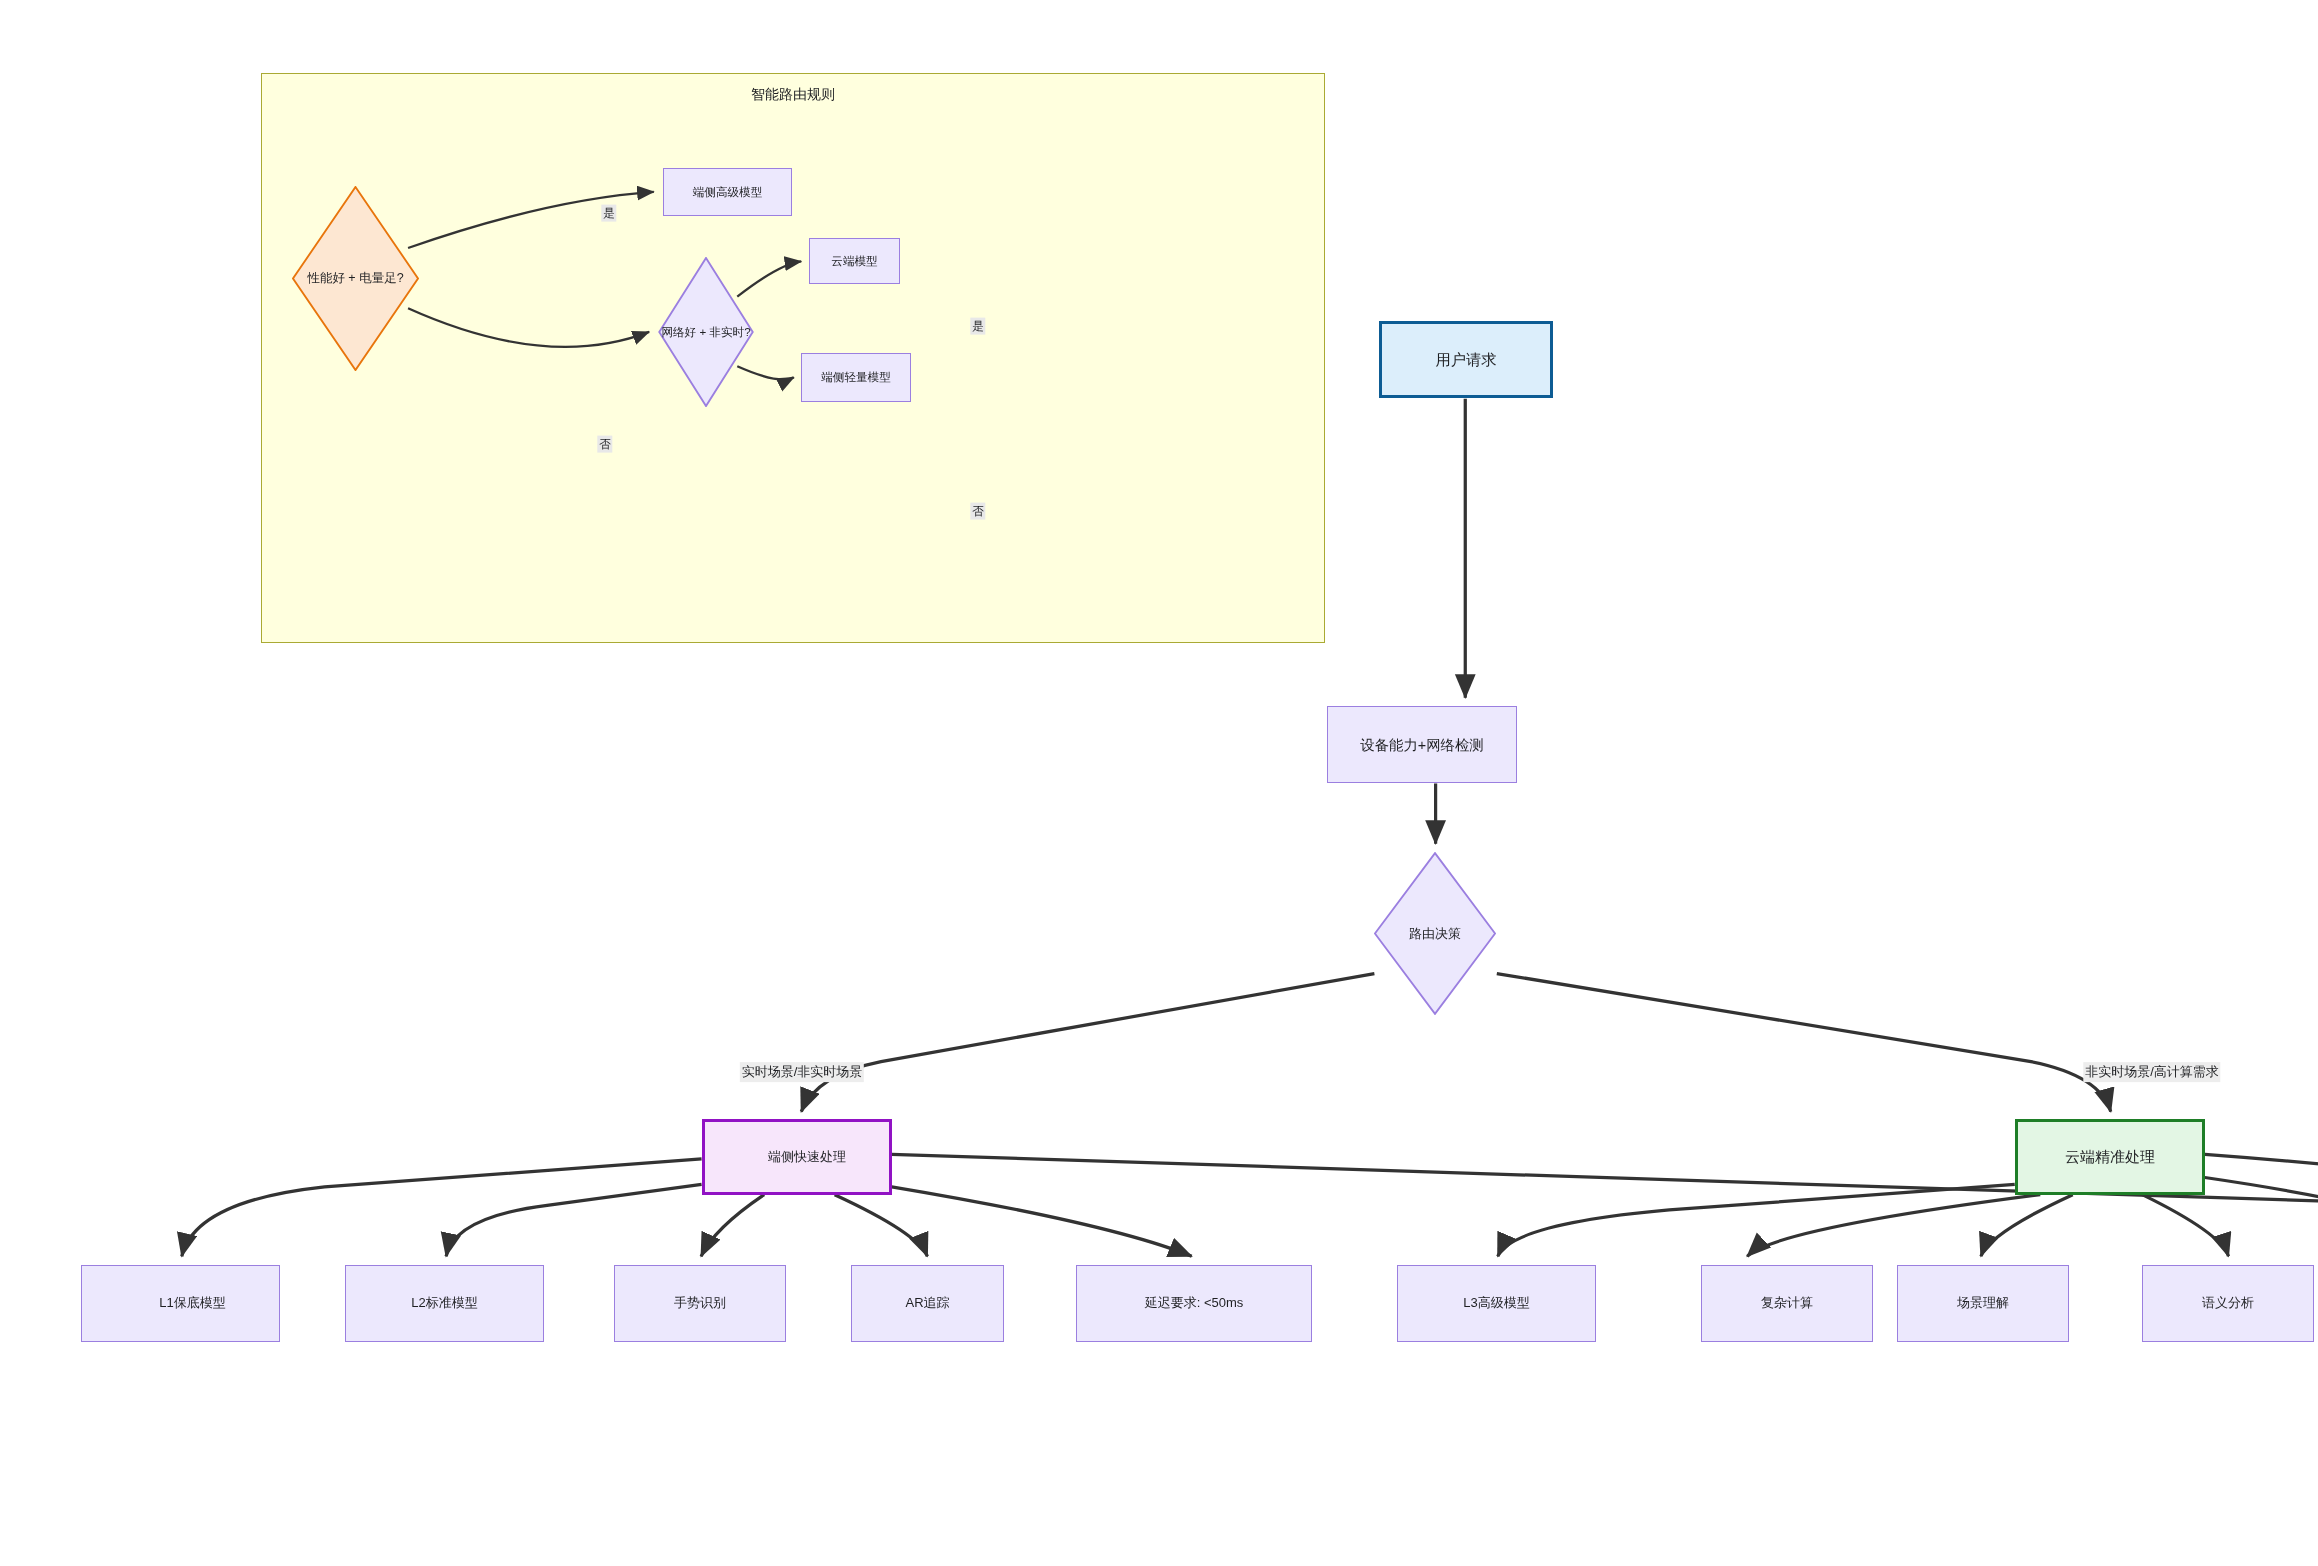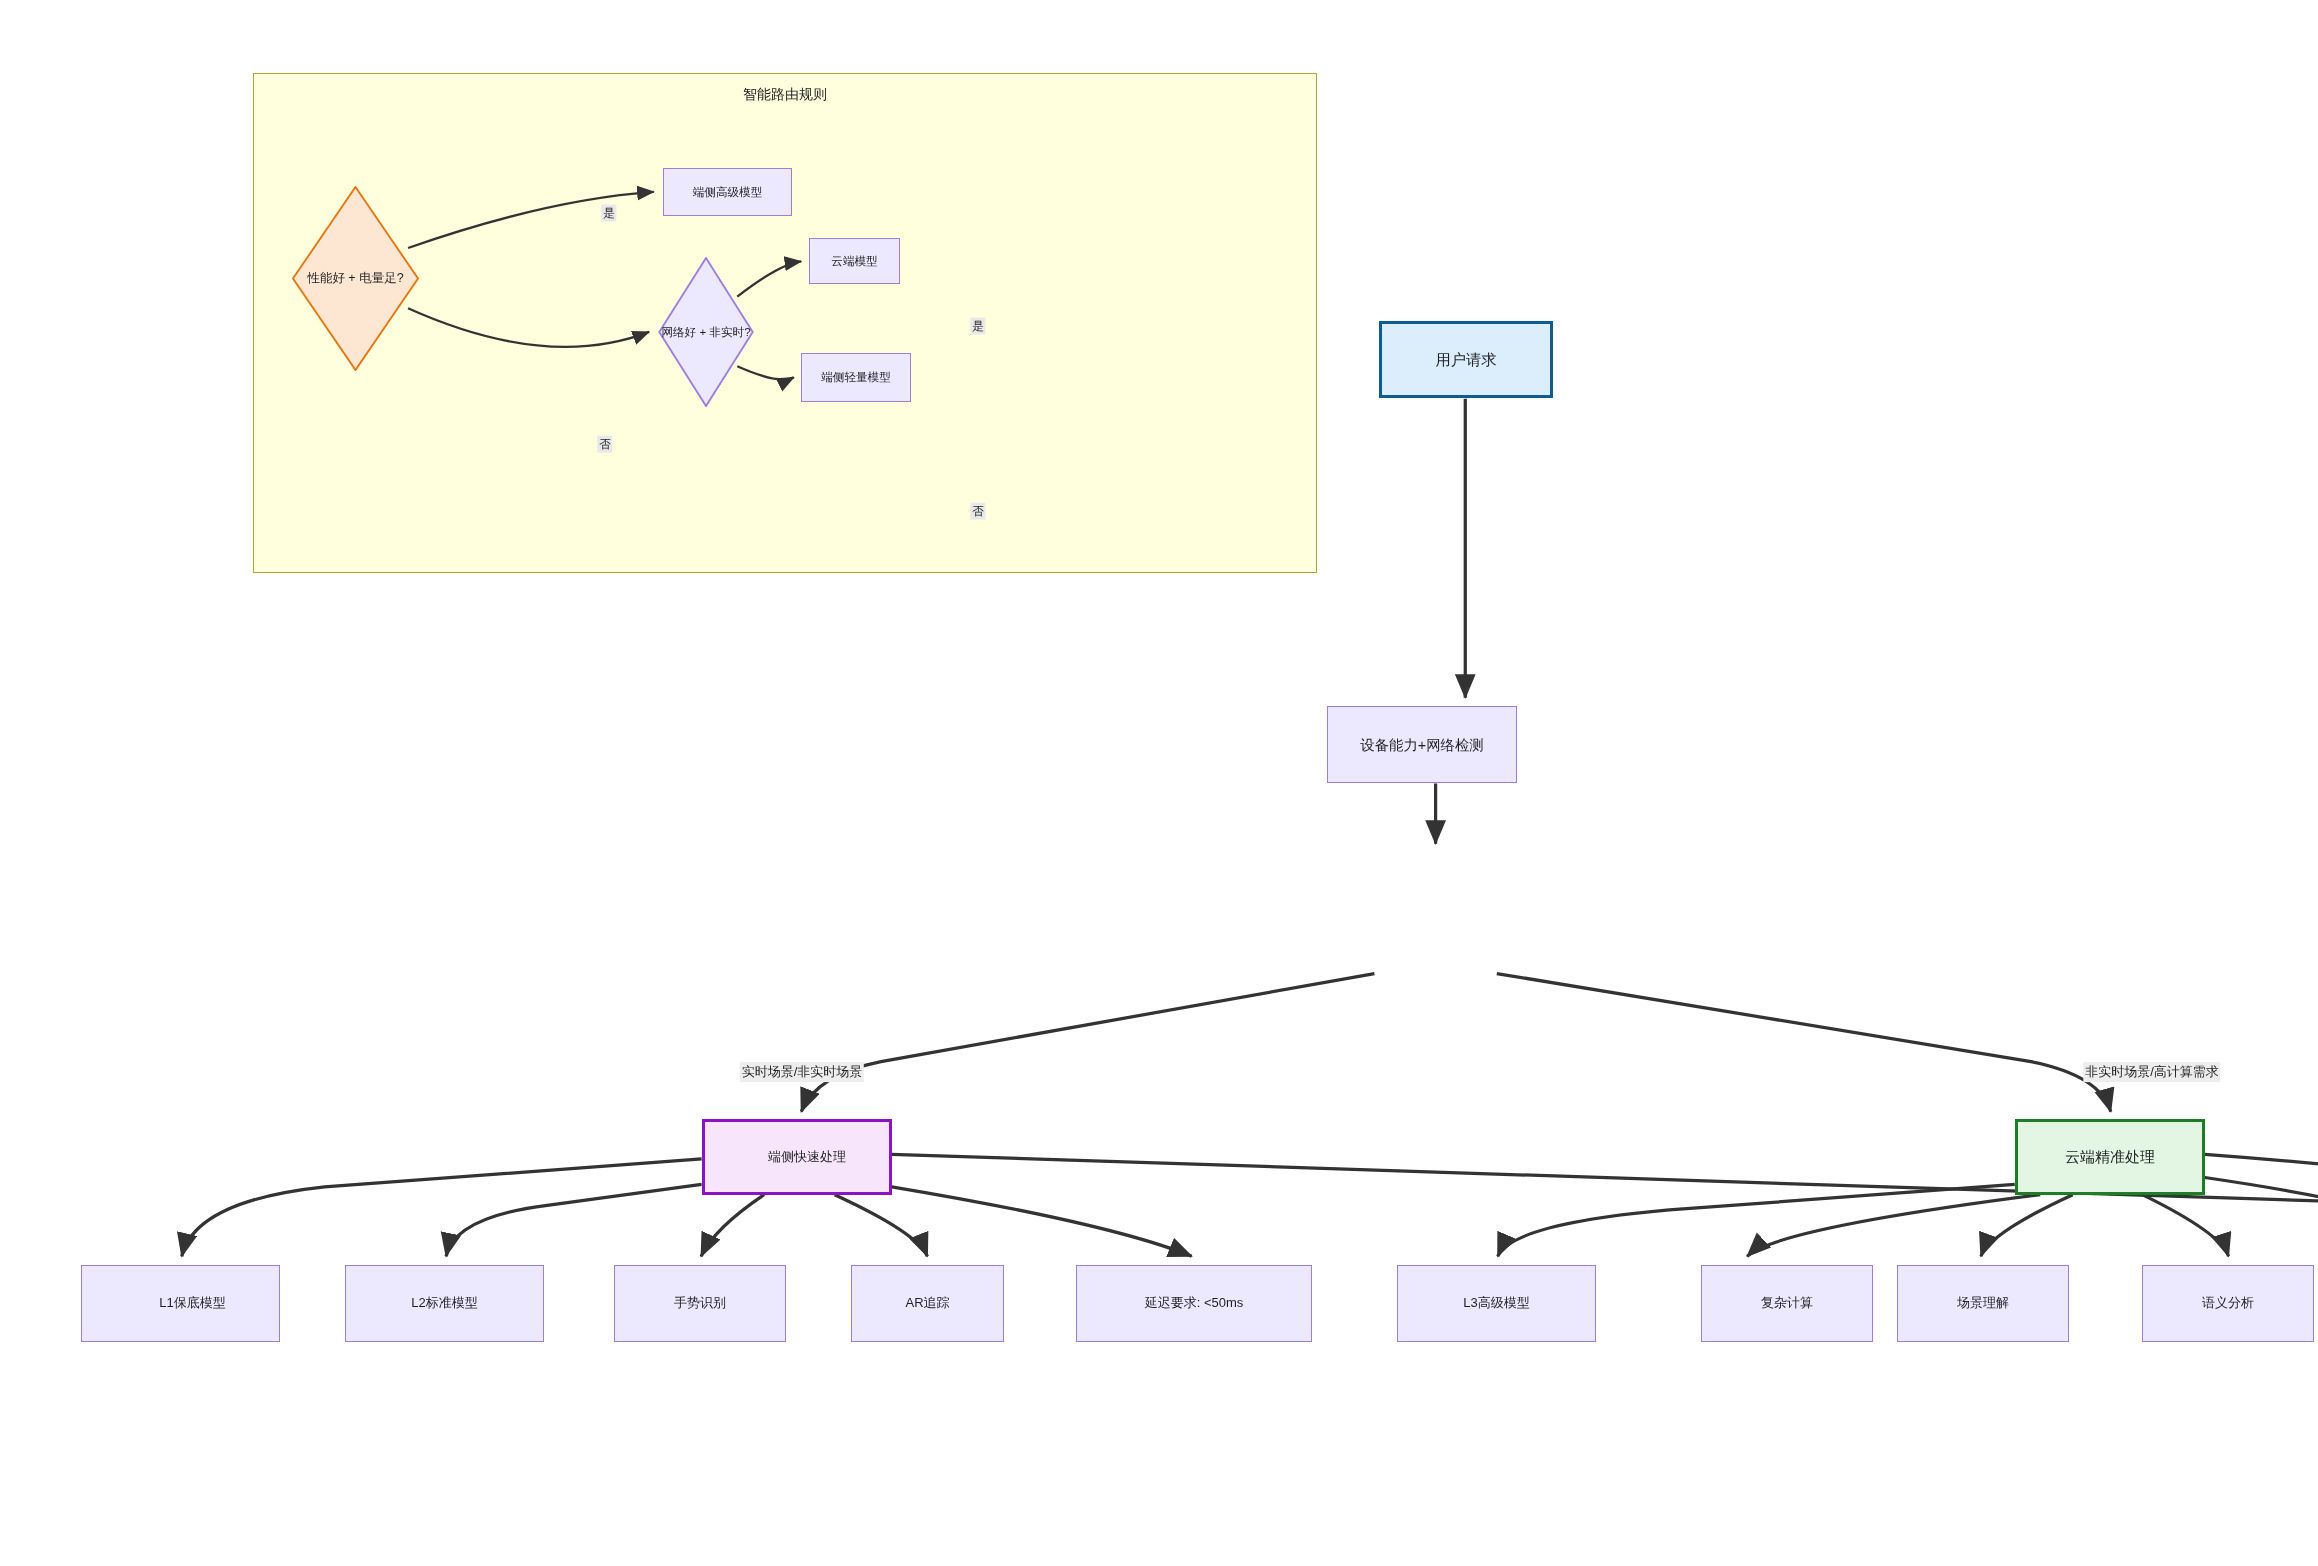--- a/index.html
+++ b/index.html
@@ -76,21 +76,21 @@
       <path d="M4400,2577 Q3830,2650 3768,2710"></path>
       <path d="M4470,2577 Q4290,2660 4272,2710"></path>
       <path d="M4620,2577 Q4790,2660 4806,2710"></path>
       <path d="M4755,2540 Q5300,2620 5372,2710"></path>
       <path d="M4755,2490 Q5700,2560 5990,2706"></path>
 
       <path d="M5978,2889 L5978,3000"></path>
     </g>
   </svg>
 
-  <div id="subgraph" style="left:253px;top:73px;width:1064px;height:500px;">
+  <div id="subgraph" style="left:261px;top:73px;width:1064px;height:570px;">
     <div id="subgraph-title" style="top:12px;font-size:14px;">智能路由规则</div>
   </div>
 
   <svg style="position:absolute;left:0;top:0;width:2963px;height:1566px;" viewBox="0 0 6390 3378" preserveAspectRatio="none">
     <g fill="none" stroke="#333333" stroke-width="5" marker-end="url(#arrow)">
       <path d="M880,535 Q1180,430 1410,414"></path>
       <path d="M880,665 Q1180,800 1400,716"></path>
       <path d="M1590,640 Q1680,570 1728,564"></path>
       <path d="M1590,790 Q1680,830 1712,814"></path>
     </g>
@@ -128,20 +128,26 @@
   <div class="elabel" style="left:978px;top:511px;font-size:11.6px;">否</div>
 
   <div class="node n-start" style="left:1379px;top:321px;width:174px;height:77px;font-size:15.3px;">
     <span>用户请求</span>
   </div>
 
   <div class="node n-default" style="left:1327px;top:706px;width:190px;height:77px;font-size:14.4px;">
     <span>设备能力+网络检测</span>
   </div>
 
+  <div class="diamond" style="left:1374px;top:852px;width:122px;height:163px;">
+    <svg width="122" height="163" viewBox="0 0 264 352">
+      <polygon points="132,2 262,176 132,350 2,176" fill="#ECE8FD" stroke="#9B7FE0" stroke-width="4"></polygon>
+    </svg>
+    <div class="dlabel" style="font-size:13px;">路由决策</div>
+  </div>
 
   <div class="node n-edge" style="left:702px;top:1119px;width:190px;height:76px;font-size:13px;">
     <span>端侧快速处理</span>
   </div>
 
   <div class="node n-cloud" style="left:2015px;top:1119px;width:190px;height:76px;font-size:15px;">
     <span>云端精准处理</span>
   </div>
 
   <div class="node n-default" style="left:81px;top:1265px;width:199px;height:77px;font-size:13px;padding-left:24px;">

